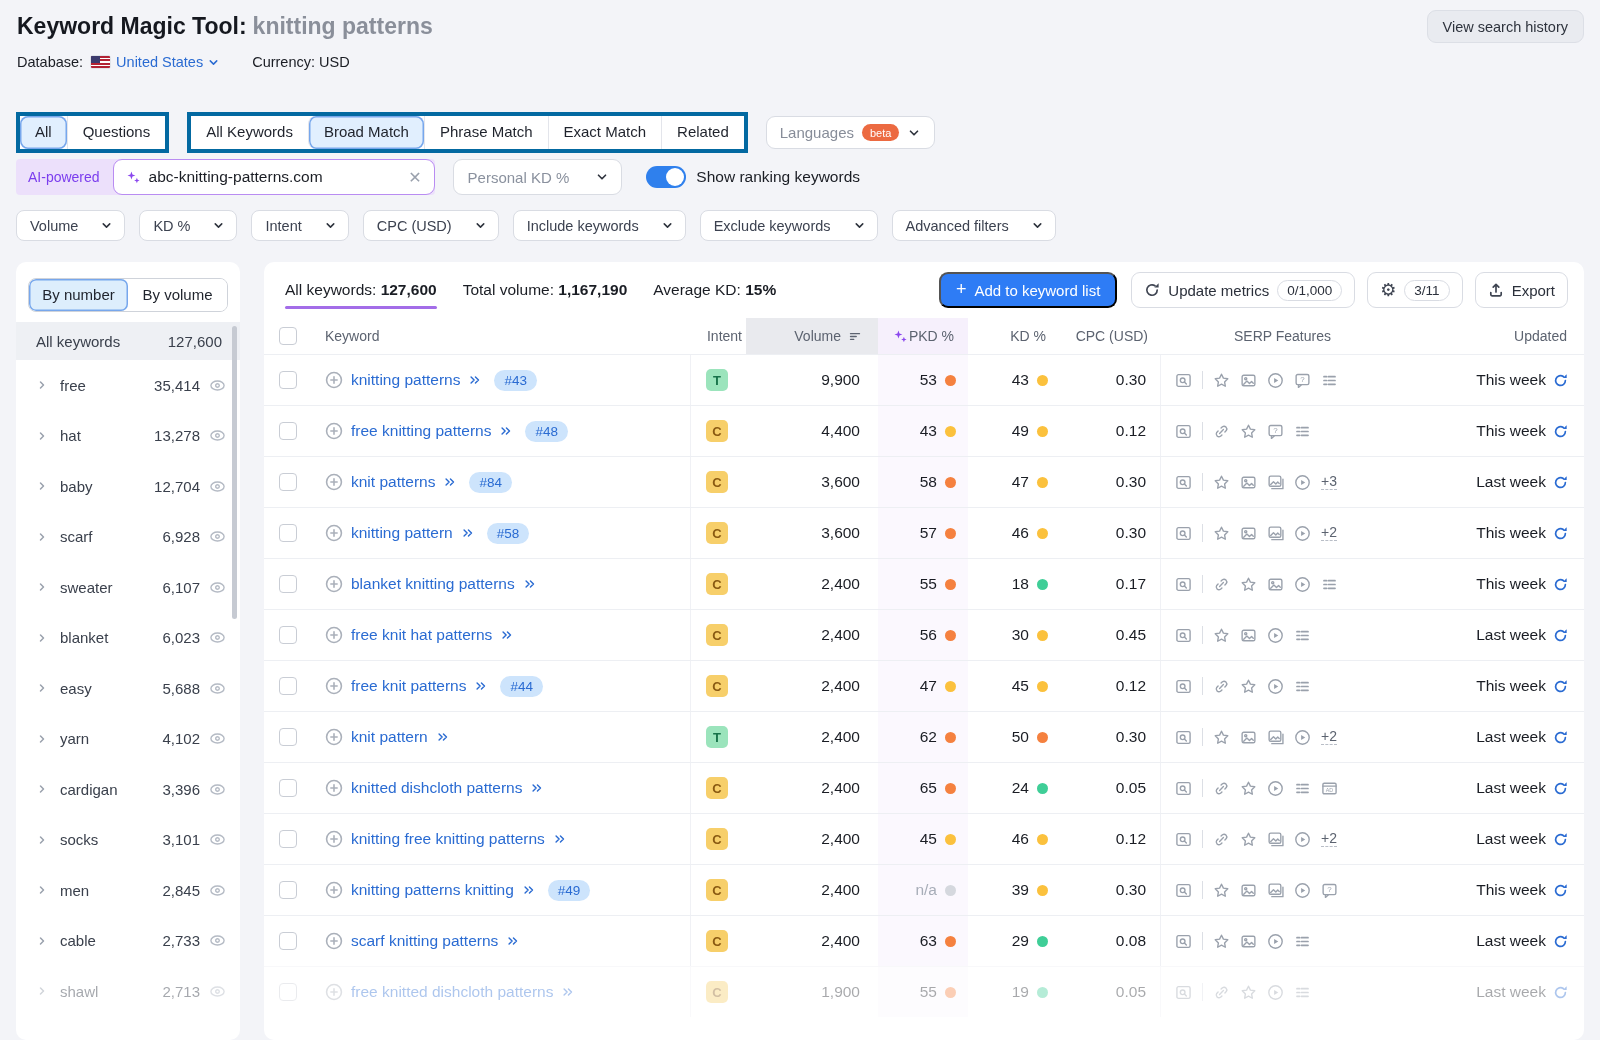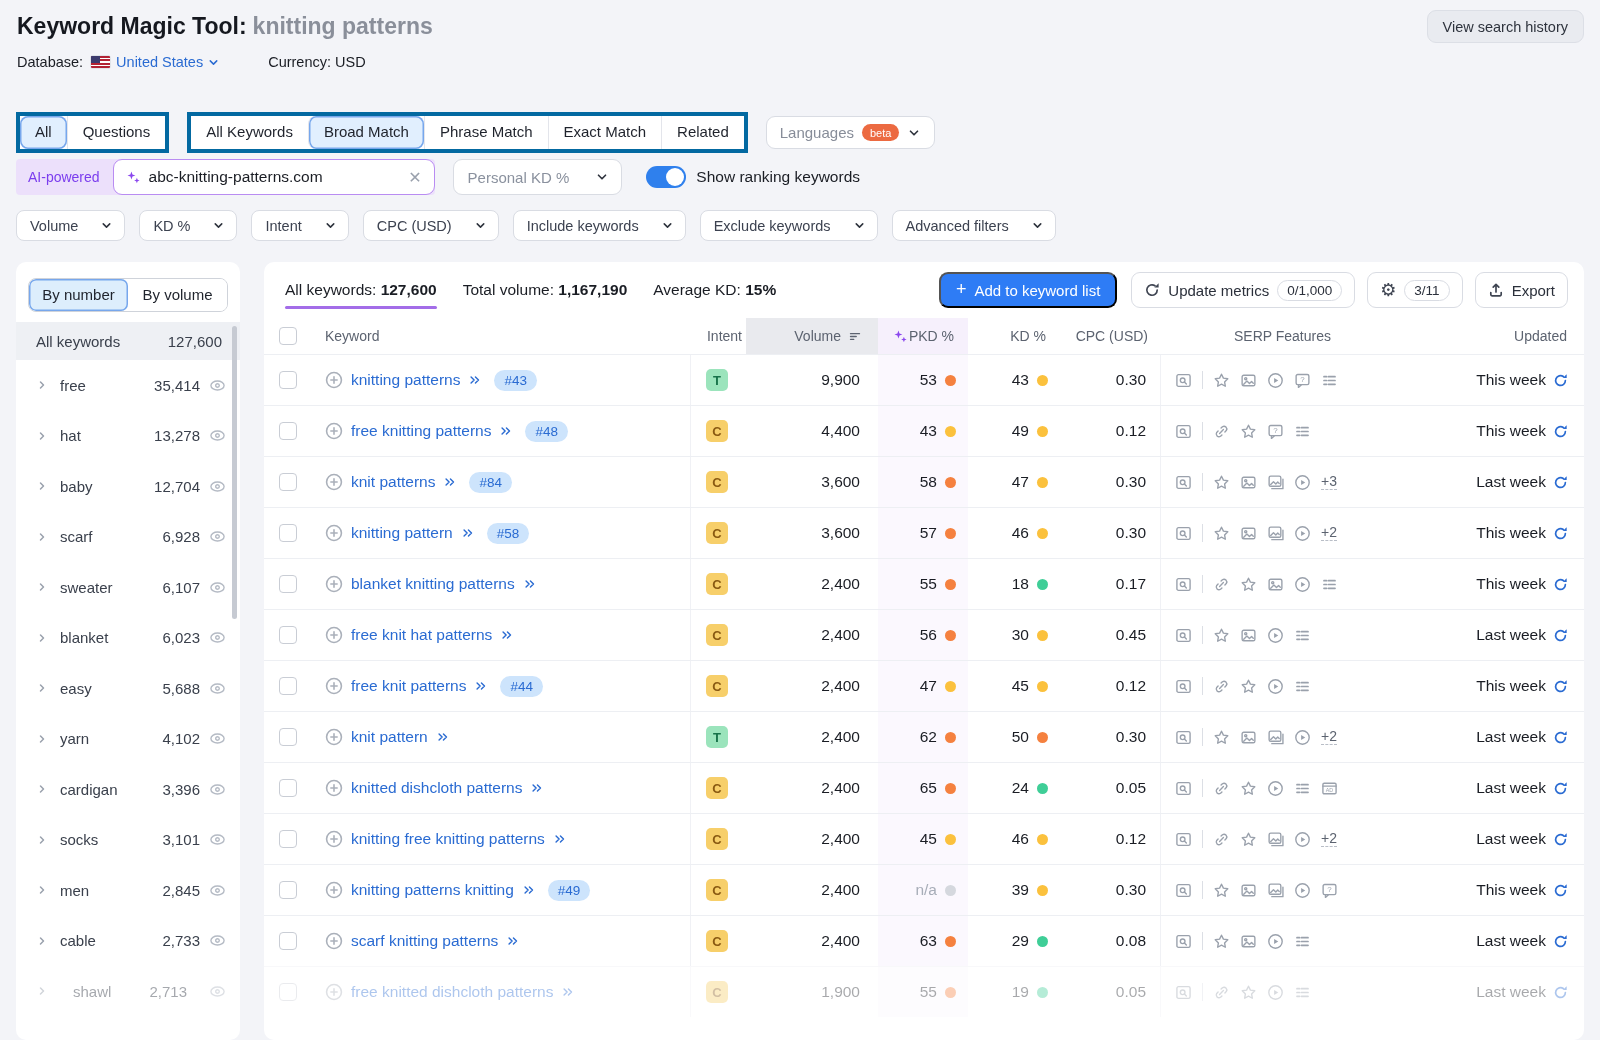--- a/index.html
+++ b/index.html
@@ -17,21 +17,21 @@
   .page-title .query { color:#8a8f9a; margin-left:6px; }
   .view-history-btn { position:absolute; right:16px; top:10px; height:33px; padding:0 15px;
     background:#e9ebf0; border:1px solid #dcdfe6; border-radius:9px; color:#2e333d;
     font-size:14.5px; display:flex; align-items:center; cursor:pointer; }
   .db-row { position:absolute; left:17px; top:54px; display:flex; align-items:center; font-size:14.5px; color:#1a1d24; }
   .flag { position:relative; width:19px; height:12px; margin:0 6px 0 8px; border-radius:1px; overflow:hidden;
     background:repeating-linear-gradient(180deg,#b22234 0 1.8px,#fff 1.8px 3.5px); box-shadow:0 0 0 .5px #d0d3da; }
   .flag::after { content:""; position:absolute; left:0; top:0; width:9px; height:6.5px; background:#3c3b6e; }
   .db-link { color:#2a6bd2; display:flex; align-items:center; gap:4px; cursor:pointer; }
   .db-link .i { width:13px; height:13px; stroke-width:1.8; }
-  .currency { margin-left:48px; }
+  .currency { margin-left:32px; }
 
   
   .tabs-row { position:absolute; left:16px; top:112px; display:flex; gap:18px; align-items:center; }
   .seg-group { display:flex; background:#fff; border:4px solid #0369a1; border-radius:0; overflow:hidden; }
   .seg-item { padding:0 15px; height:33px; line-height:32px; font-size:15px; color:#1f232c; cursor:pointer;
     border-left:1px solid #e3e5eb; position:relative; }
   .seg-item:first-child { border-left:none; }
   .seg-item.selected { background:#e1effe; box-shadow:inset 0 0 0 1.5px #77a7ec; border-radius:8px; z-index:1; }
   .lang-pill { display:flex; align-items:center; gap:8px; background:#fff; border:1px solid #d9dce3;
     border-radius:9px; height:33px; padding:0 13px; color:#878d99; font-size:15px; cursor:pointer; }
@@ -67,21 +67,21 @@
   .side-tab { flex:1; text-align:center; height:32px; line-height:31px; font-size:15px; color:#1f232c; cursor:pointer; background:#fff; }
   .side-tab.selected { background:#ddeefc; box-shadow:inset 0 0 0 1.5px #77a7ec; border-radius:7px; }
   .side-all { display:flex; justify-content:space-between; align-items:center; background:#eef0f4;
     height:38px; padding:0 18px 0 20px; font-size:15px; color:#3a404c; }
   .side-list { }
   .side-item { display:flex; align-items:center; height:50.5px; padding:0 14px 0 20px; cursor:pointer; }
   .side-item .chev { width:12px; height:12px; stroke-width:2; color:#9aa1ad; margin-right:12px; }
   .side-label { flex:1; color:#3a404c; }
   .side-count { color:#3a404c; margin-right:9px; }
   .side-item .eye { width:17px; height:17px; color:#b4bac4; stroke-width:1.3; }
-  .side-item.faded { opacity:.45;gap:13px; }
+  .side-item.faded { opacity:.45; }
   .side-scrollbar { position:absolute; right:3px; top:64px; width:5px; height:293px; background:#c6cad2; border-radius:3px; }
 
   
   .main-card { position:absolute; left:264px; top:262px; width:1320px; height:calc(100% - 262px);
     background:#fff; border-radius:10px; overflow:hidden; }
   .stats-bar { height:56px; display:flex; align-items:center; padding:0 16px 0 21px; }
   .stat { font-size:15.5px; color:#1a1d24; margin-right:26px; white-space:nowrap; }
   .stat b { font-weight:700; }
   .stat.underlined { position:relative; }
   .stat.underlined::after { content:""; position:absolute; left:0; right:0; bottom:-10px; height:3.5px; background:#a36de8; border-radius:2px; }

